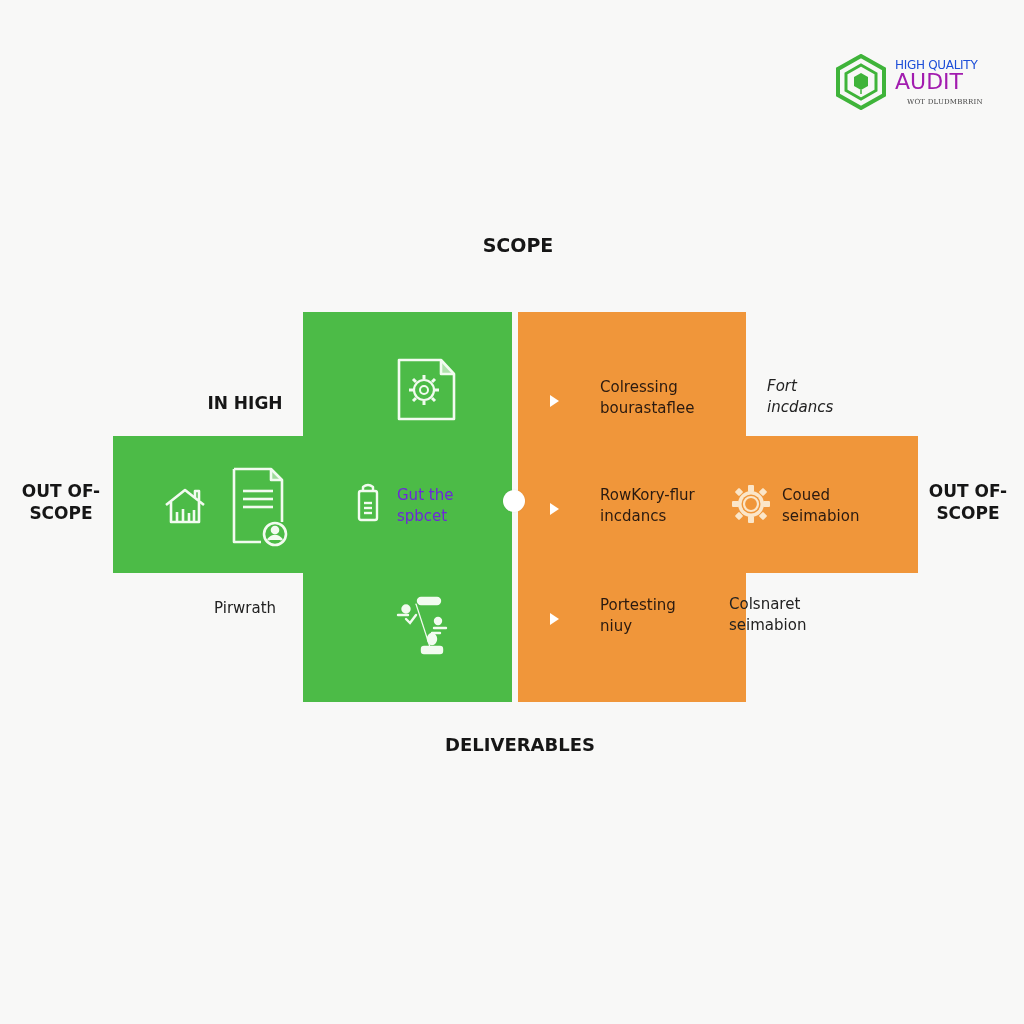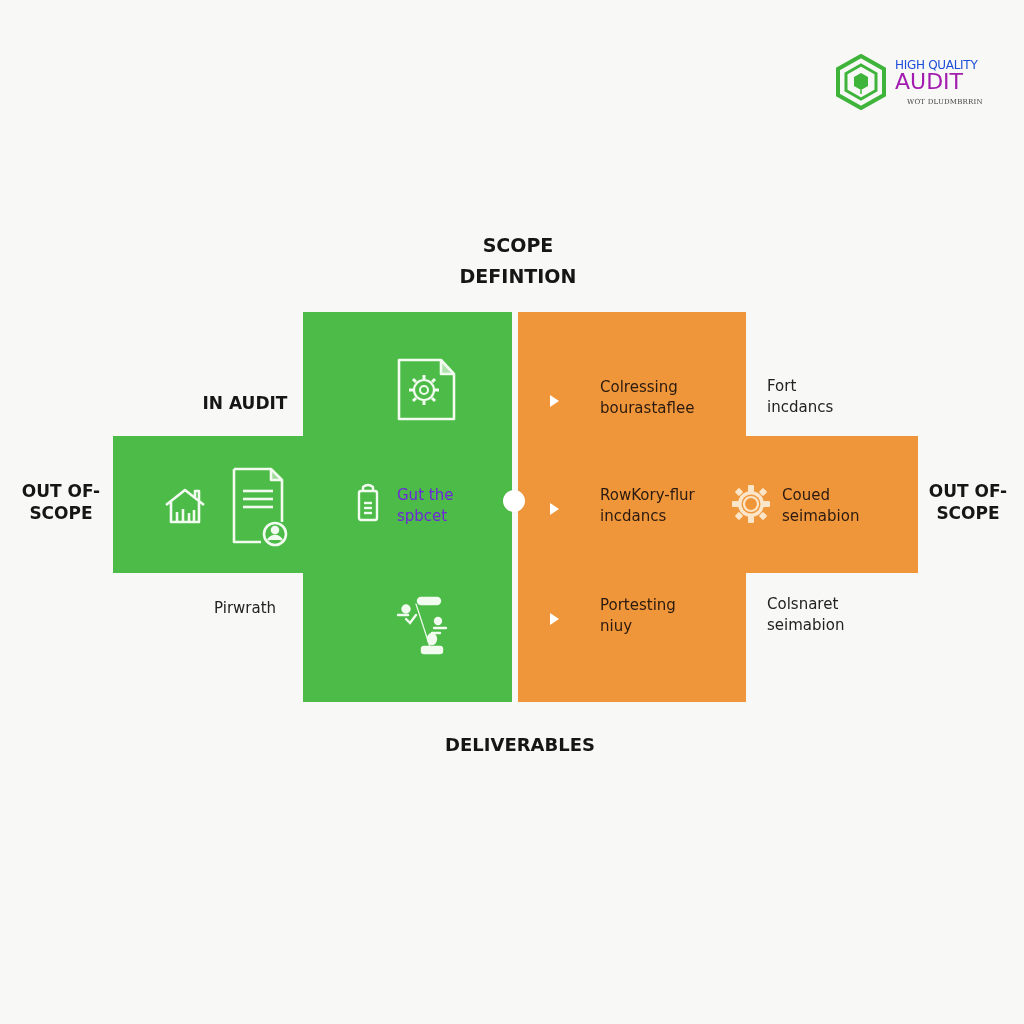--- a/index.html
+++ b/index.html
@@ -68,24 +68,23 @@
       <line x1="26" y1="36" x2="26" y2="40" stroke="#3fb43a" stroke-width="1.5"></line>
     </svg>
   </div>
   <div class="logo-line1">HIGH QUALITY</div>
   <div class="logo-line2">AUDIT</div>
   <div class="logo-line3">WOT DLUDMBRRIN</div>
 </div>
 
 <div class="abs heading title">
   <div>SCOPE</div>
-  <div>DEFINTION</div>
-</div>
-
-<div class="abs side-label in-scope">IN AUDIT</div>
+</div>
+
+<div class="abs side-label in-scope">IN HIGH</div>
 <div class="abs side-label oos-left">
   <div>OUT OF-</div>
   <div>SCOPE</div>
 </div>
 <div class="abs side-label oos-right">
   <div>OUT OF-</div>
   <div>SCOPE</div>
 </div>
 
 <div class="abs green g-band"></div>
@@ -206,22 +205,22 @@
     </g>
     <circle cx="20" cy="20" r="9.5" fill="#f0963a"></circle>
     <circle cx="20" cy="20" r="7" fill="none" stroke="#fbe6c9" stroke-width="2.2"></circle>
   </svg>
 </div>
 <div class="abs txt" style="left:782px; top:485px;">
   <div>Coued</div>
   <div>seimabion</div>
 </div>
 
-<div class="abs txt txt-light" style="left:767px; top:376px;">
+<div class="abs txt txt-light" style="left:767px; top:376px;font-style:italic;">
   <div>Fort</div>
   <div>incdancs</div>
 </div>
-<div class="abs txt txt-light" style="left:767px; top:594px;">
+<div class="abs txt txt-light" style="left:729px; top:594px;">
   <div>Colsnaret</div>
   <div>seimabion</div>
 </div>
 
 <div class="abs heading deliverables">DELIVERABLES</div>
 
 </body></html>

